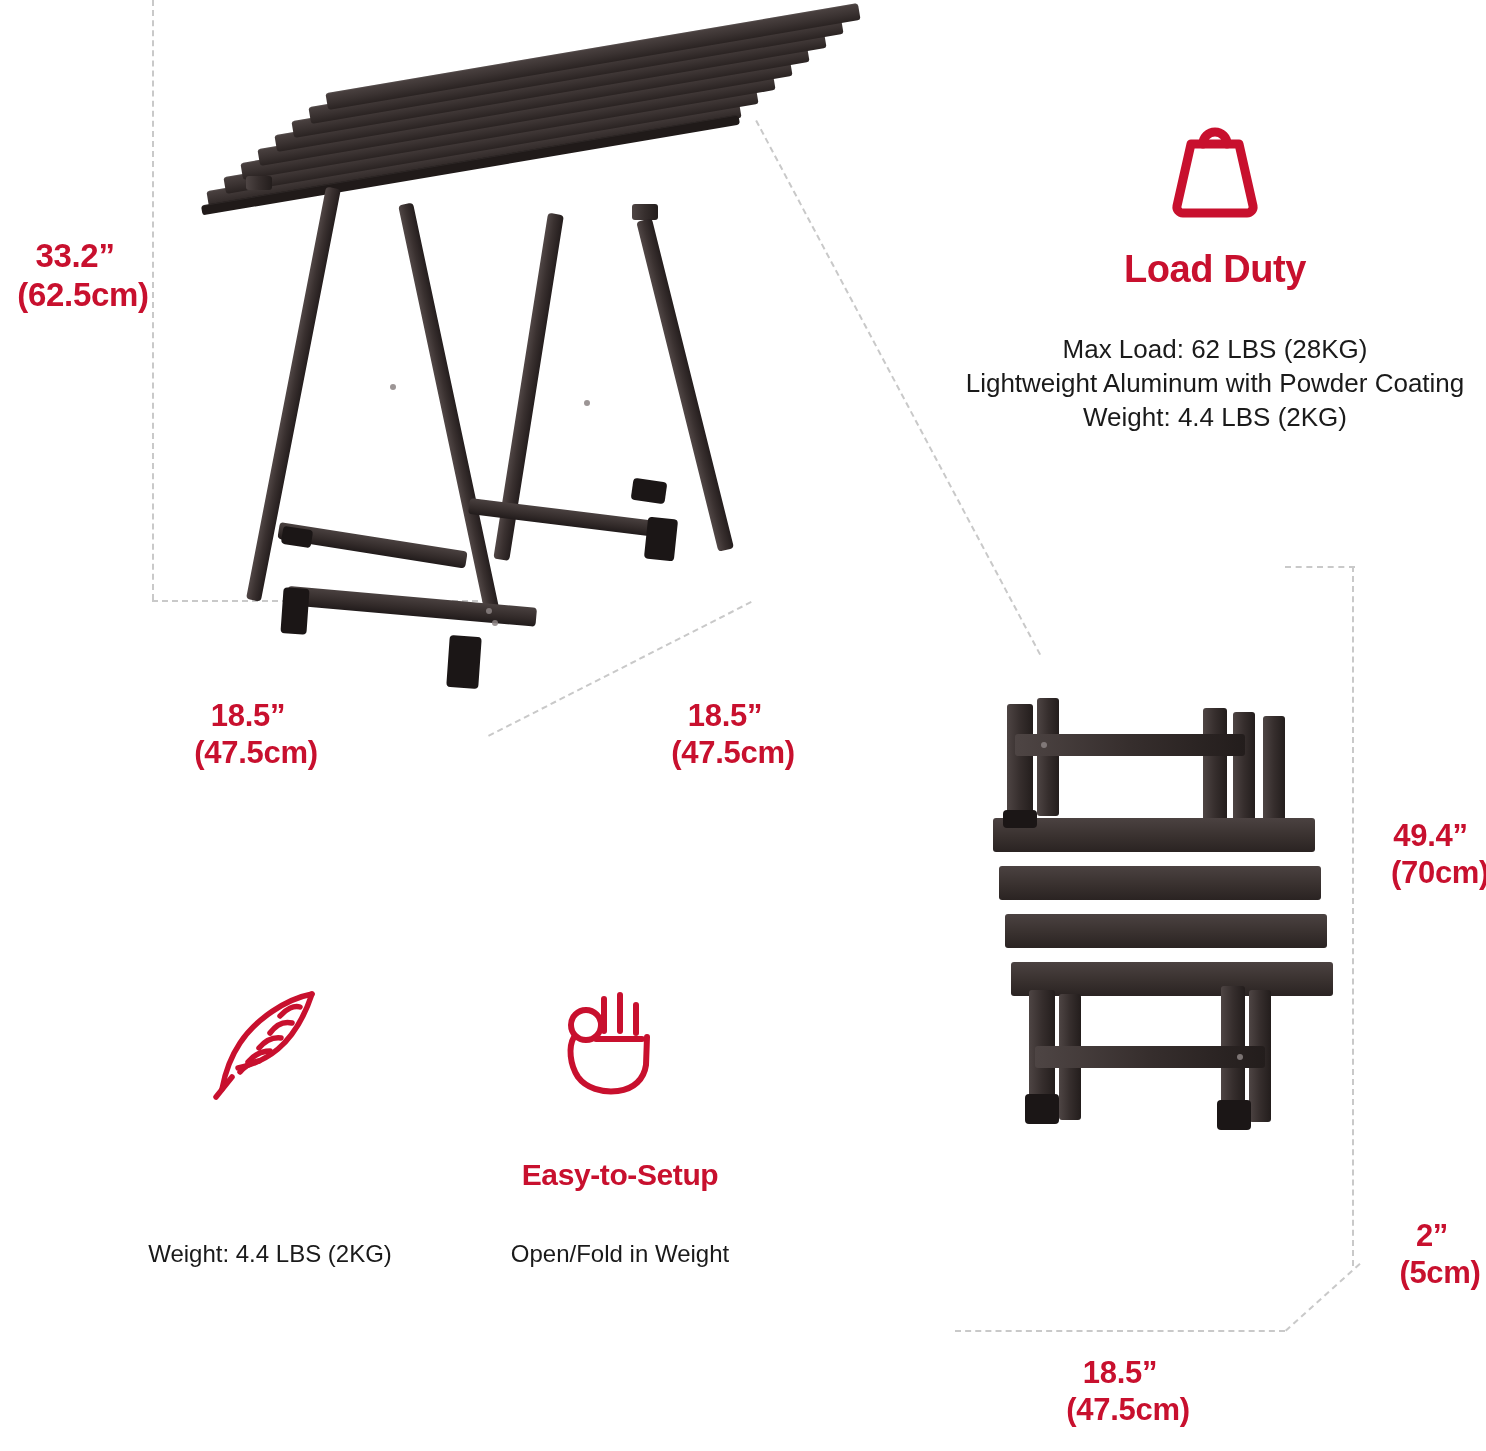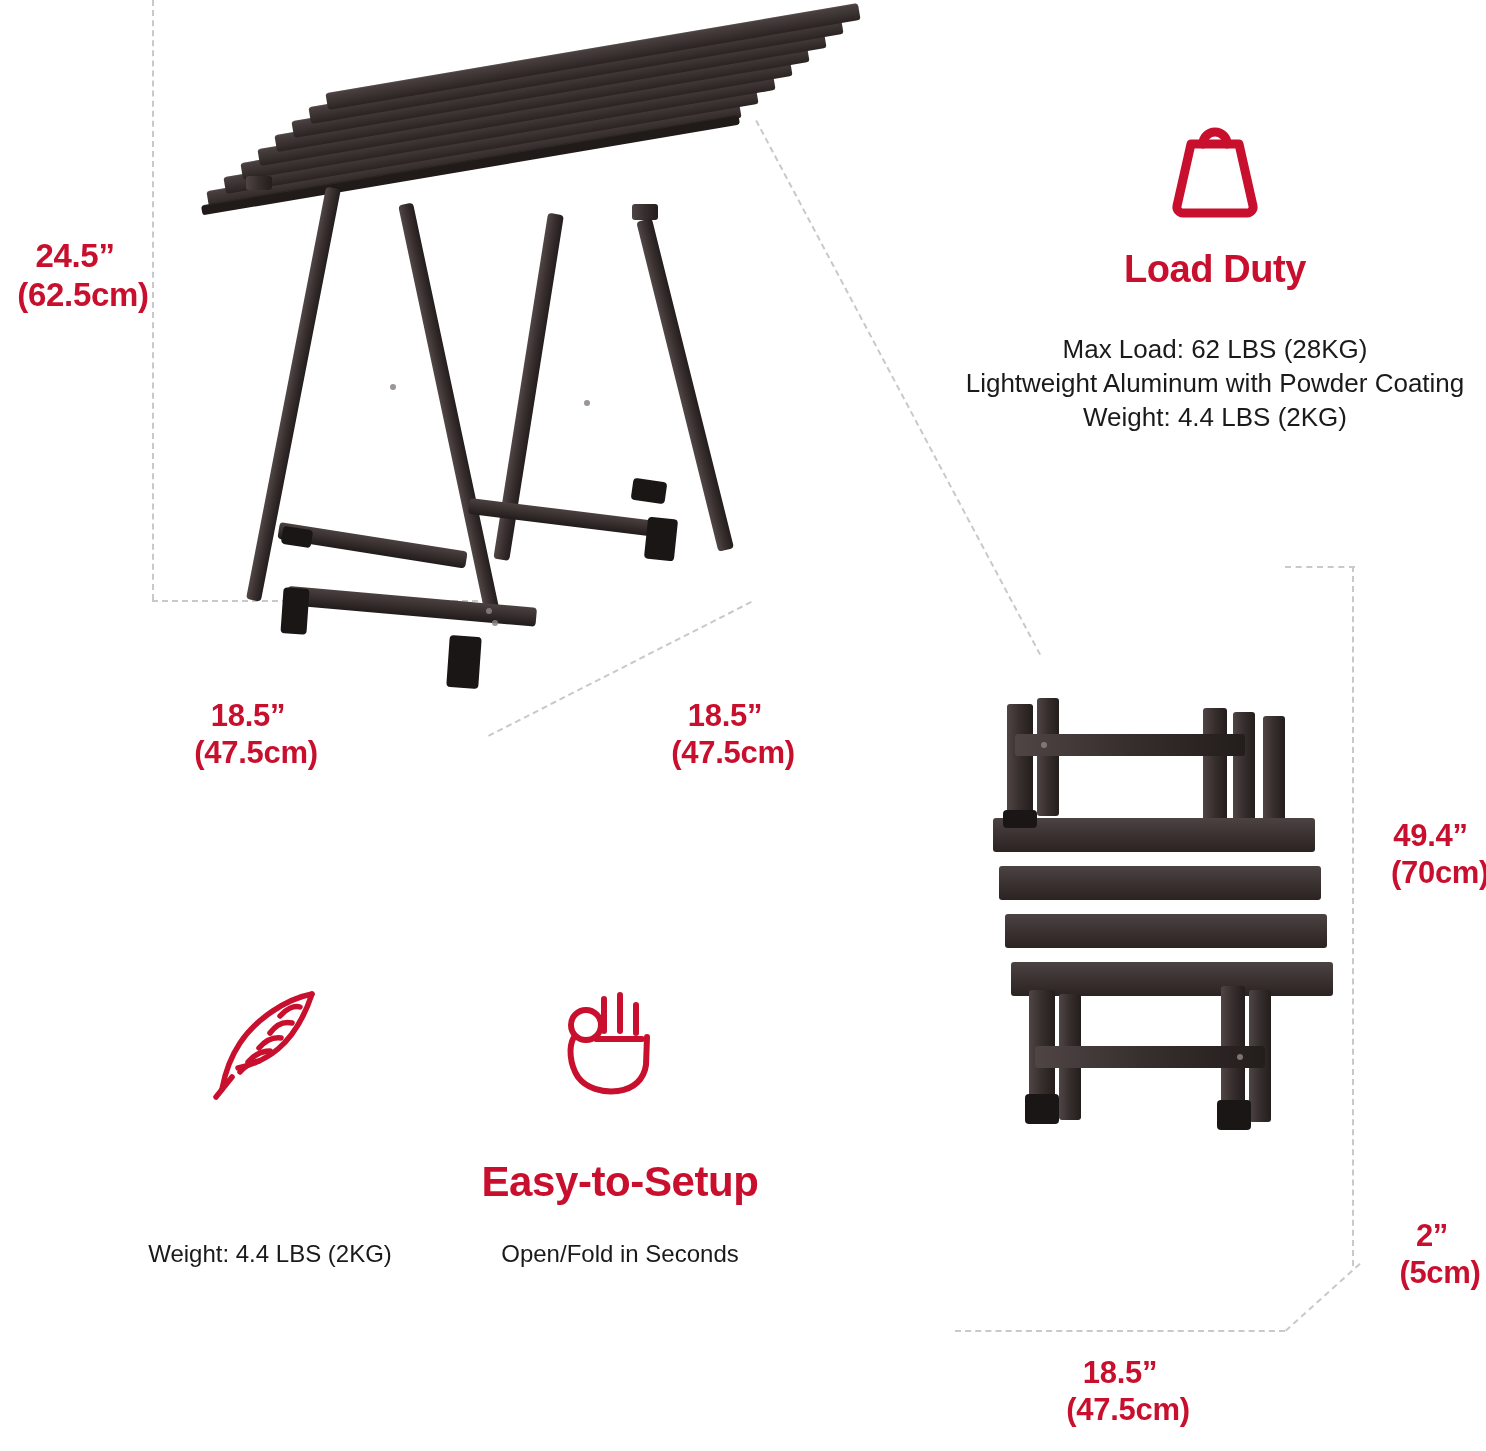--- a/index.html
+++ b/index.html
@@ -153,21 +153,21 @@
     <div class="foot" style="left:456px; top:452px; width:34px; height:22px; transform: rotate(8deg);"></div>
     <div class="foot" style="left:470px; top:490px; width:30px; height:42px; transform: rotate(6deg);"></div>
 
     <div class="rivet" style="left:214px; top:356px;"></div>
     <div class="rivet" style="left:408px; top:372px;"></div>
     <div class="rivet" style="left:310px; top:580px;"></div>
     <div class="rivet" style="left:316px; top:592px;"></div>
   </div>
 
   <div class="abs dim-label" style="left:0px; top:237px; width:150px; font-size:33px;">
-    <span>24.5”</span>
+    <span>33.2”</span>
     <span class="l2">(62.5cm)</span>
   </div>
 
   <div class="abs dim-label" style="left:148px; top:698px; width:200px; font-size:31px;">
     <span>18.5”</span>
     <span class="l2">(47.5cm)</span>
   </div>
 
   <div class="abs dim-label" style="left:625px; top:698px; width:200px; font-size:31px;">
     <span>18.5”</span>
@@ -215,23 +215,23 @@
         <path d="M68 46 V10"></path>
         <path d="M84 48 V20"></path>
 
         <circle cx="34" cy="40" r="15"></circle>
 
         <path d="M22 52 C16 62 18 80 26 92 C34 103 50 108 66 106 C82 104 92 94 94 80 L95 52"></path>
         <path d="M44 54 h46"></path>
       </g>
     </svg>
   </div>
-  <div class="abs feature-title" style="left:460px; top:1158px; width:320px; font-size:42px;">Easy-to-Setup</div>
+  <div class="abs feature-title" style="left:460px; top:1158px; width:320px; font-size:30px;">Easy-to-Setup</div>
   <div class="abs feature-desc" style="left:460px; top:1238px; width:320px; font-size:24px;">
-    <div>Open/Fold in Seconds</div>
+    <div>Open/Fold in Weight</div>
   </div>
 
   <div>
     <div class="dash-v" style="left:1352px; top:566px; height:700px;"></div>
     <div class="dash" style="left:955px; top:1330px; width:330px;"></div>
     <div class="dash" style="left:1285px; top:1330px; width:100px; transform: rotate(-42deg);"></div>
     <div class="dash" style="left:1285px; top:566px; width:70px;"></div>
   </div>
 
   <div class="table-folded">

